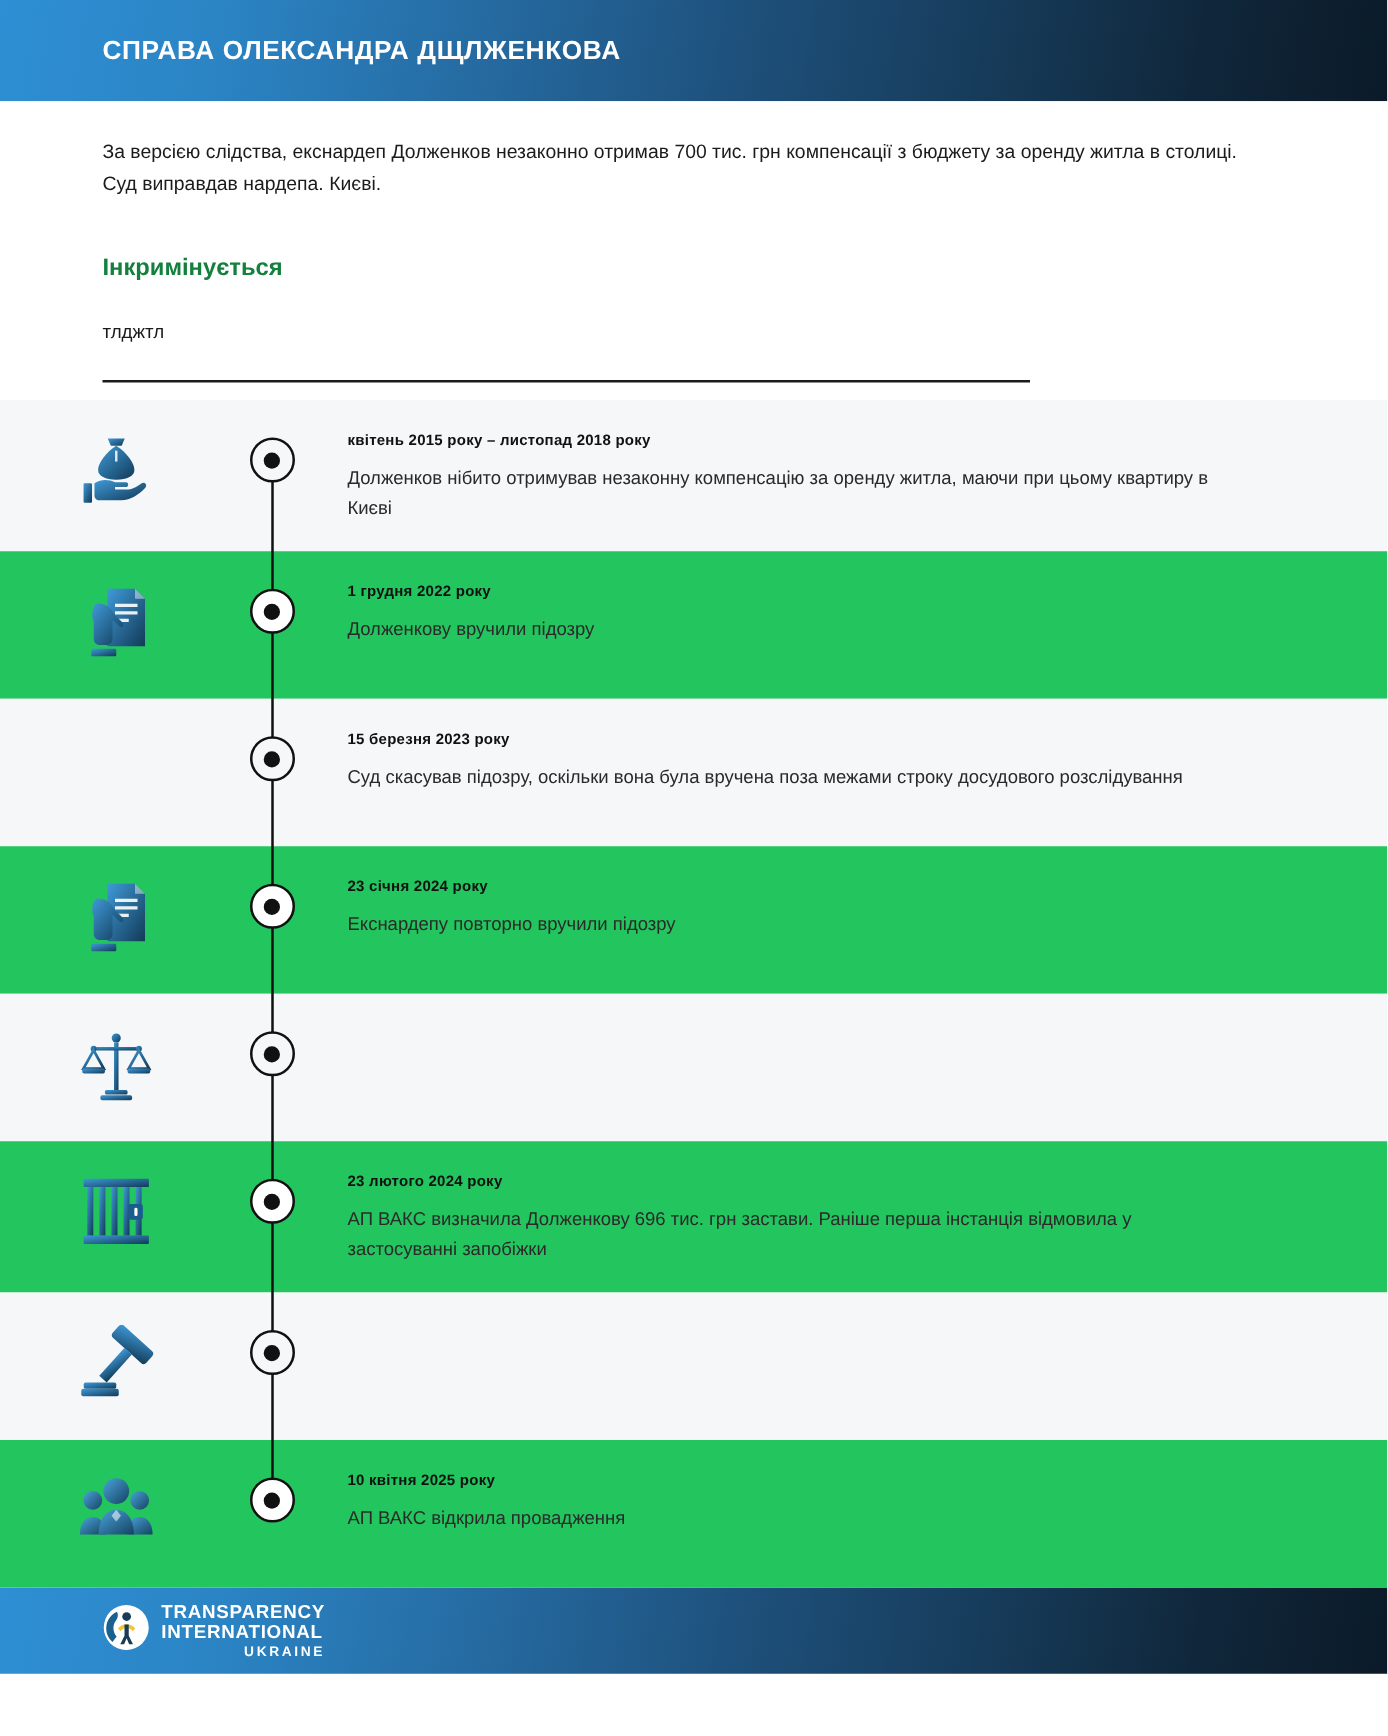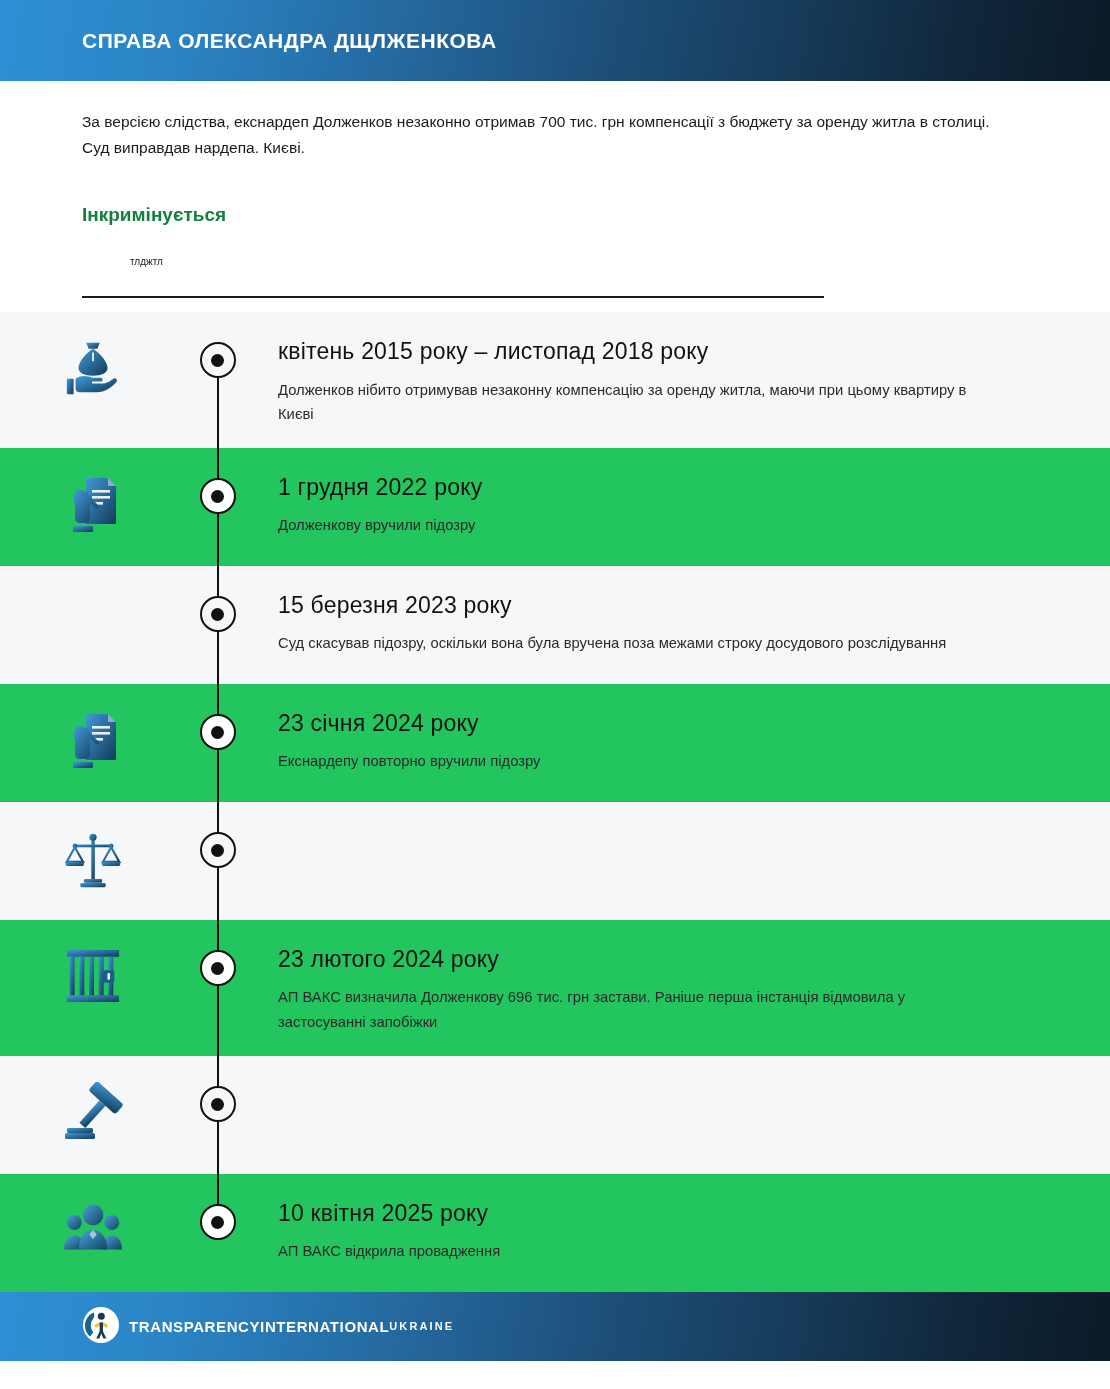--- a/index.html
+++ b/index.html
@@ -58,24 +58,23 @@
   .section-head {
     margin-top: 42px;
     font-size: 19px;
     font-weight: 700;
     color: #15803d;
     line-height: 1.2;
   }
 
   .charge-text {
     margin-top: 28px;
-    font-size: 10px;
+    font-size: 15px;
     color: #1b1b1b;
     line-height: 1.6;
-    margin-left: 48px;
   }
 
   .divider {
     margin-top: 26px;
     width: 742px;
     height: 2px;
     background: #1b1b1b;
   }
 
   
@@ -141,22 +140,22 @@
     background: #111111;
     z-index: 1;
   }
 
   .tl-body {
     flex: 1;
     padding-left: 28px;
     padding-top: 2px;
   }
   .tl-date {
-    font-size: 23px;
-    font-weight: 400;
+    font-size: 12px;
+    font-weight: 700;
     color: #111111;
     line-height: 1.35;
     letter-spacing: 0.2px;
   }
   .tl-desc {
     margin-top: 10px;
     font-size: 14.8px;
     line-height: 1.65;
     color: #2a2a2a;
     max-width: 700px;
@@ -178,20 +177,21 @@
     padding-left: 82px;
   }
   .logo {
     display: flex;
     align-items: center;
     gap: 9px;
   }
   .logo-emblem { flex: 0 0 auto; }
   .logo-words {
     display: flex;
+    flex-direction: column;
     line-height: 1;
   }
   .logo-l1, .logo-l2 {
     color: #ffffff;
     font-size: 15px;
     font-weight: 700;
     letter-spacing: 0.6px;
     line-height: 1.08;
   }
   .logo-l3 {

